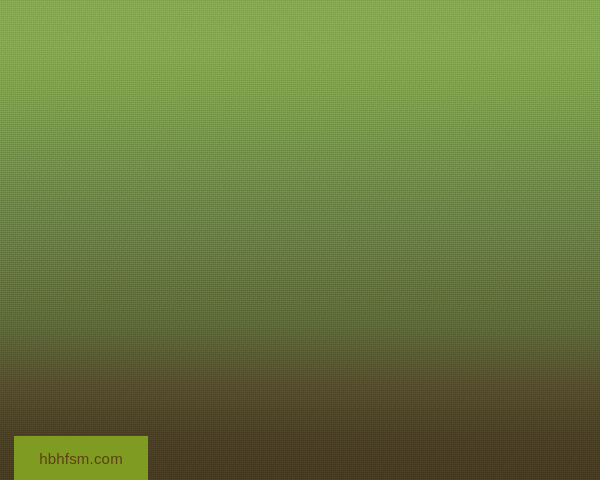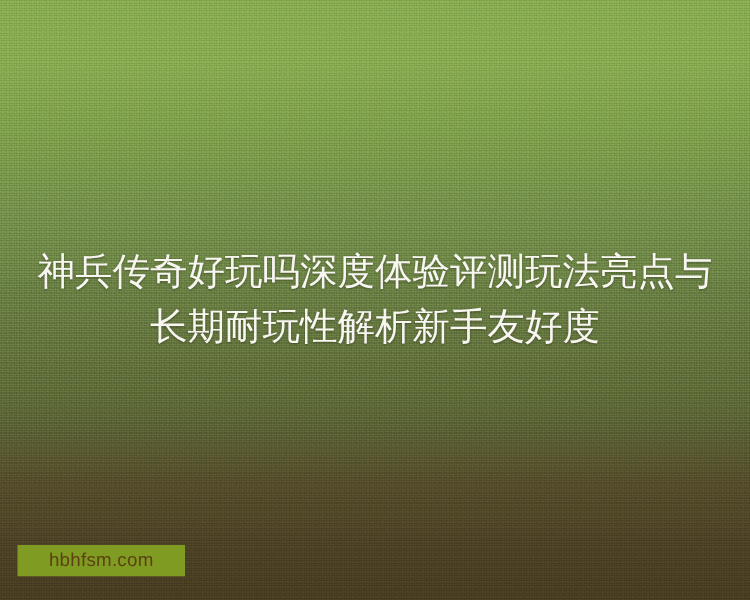--- a/index.html
+++ b/index.html
@@ -60,21 +60,21 @@
     font-weight: 400;
     white-space: pre-line;
     text-shadow: 0 1px 2px rgba(30,32,12,0.45);
   }
   
   #watermark-badge {
     position: absolute;
     left: 14px;
     top: 436px;
     width: 134px;
-    height: 25px;
+    height: 44px;
     background: #7f9b22;
     display: flex;
     align-items: center;
     justify-content: center;
   }
   #watermark-text {
     color: #5c4212;
     font-size: 15px;
     line-height: 15px;
     letter-spacing: 0.2px;
@@ -83,20 +83,18 @@
 </style>
 </head>
 <body>
 
 <div id="canvas">
 
   <div id="bg-gradient"></div>
 
   <div id="bg-noise"></div>
 
-  <div id="headline">神兵传奇好玩吗深度体验评测玩法亮点与
-长期耐玩性解析新手友好度</div>
 
   <div id="watermark-badge">
     <span id="watermark-text">hbhfsm.com</span>
   </div>
 
 </div>
 
 </body></html>

